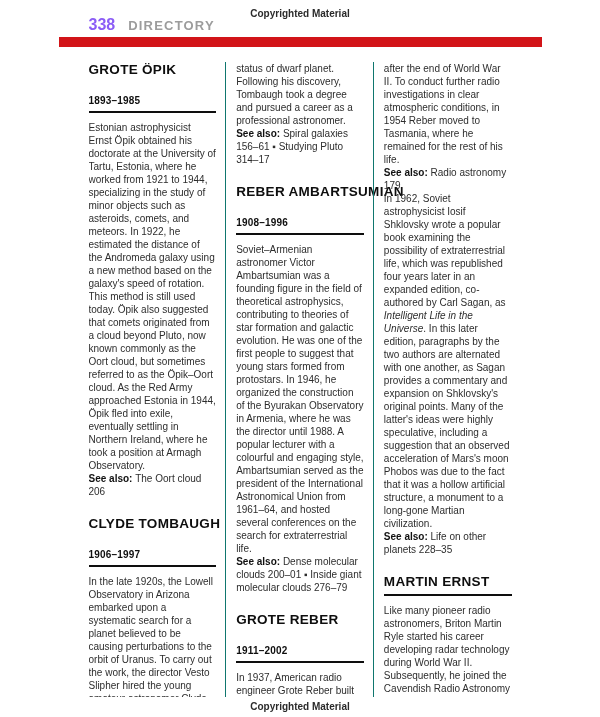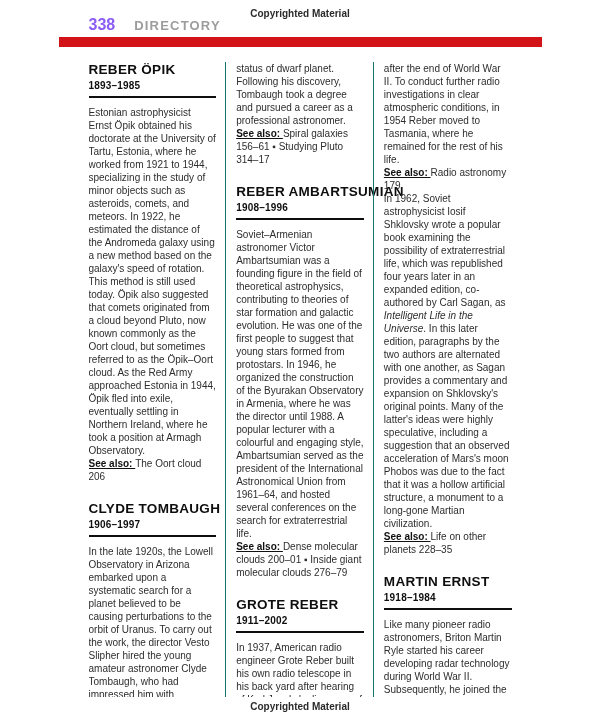--- a/index.html
+++ b/index.html
@@ -19,21 +19,21 @@
   }
   .copyright-top{top:8px;}
   .copyright-bottom{bottom:5px;}
   .page-header{
     position:absolute;top:16px;left:30px;
     display:flex;align-items:baseline;
   }
   .page-number{font-size:16px;font-weight:bold;color:#8b5cf6;}
   .section-title{
     font-size:13px;font-weight:bold;color:#9c9c9c;
-    margin-left:19px;letter-spacing:1.2px;
+    margin-left:13px;letter-spacing:1.2px;
   }
   .red-bar{
     position:absolute;top:37px;left:0;right:0;height:10px;
     background:#d21418;
   }
   .columns{
     position:absolute;top:57px;left:30px;right:30px;bottom:20px;
     display:flex;
     padding-top:5px;
     overflow:hidden;
@@ -42,46 +42,46 @@
   .col + .col{border-left:1px solid #0f766e;padding-left:10px;}
   .col:last-child{padding-right:0;}
   .entry-heading{margin:18px 0 8px 0;}
   .col .entry-heading:first-child{margin-top:0;}
   .entry-name{
     font-size:13.5px;font-weight:bold;color:#0e0e0e;
     letter-spacing:0.3px;white-space:nowrap;
   }
   .entry-dates{
     font-size:10px;font-weight:bold;color:#0e0e0e;
-    margin-top:3px;letter-spacing:0.2px;
+    margin-top:18px;letter-spacing:0.2px;
   }
   .entry-rule{height:2px;background:#0e0e0e;margin-top:5px;}
   .entry-body{font-size:10px;line-height:13px;color:#2d2d2d;}
   .para{margin:0;}
-  .seg-bold{font-weight:bold;color:#111;text-decoration:underline;}
+  .seg-bold{font-weight:bold;color:#111;}
   .seg-italic{font-style:italic;}
 </style>
 </head>
 <body>
 
 <div class="page">
 
   <div class="copyright copyright-top">Copyrighted Material</div>
 
   <div class="page-header">
     <span class="page-number">338</span>
     <span class="section-title">DIRECTORY</span>
   </div>
 
   <div class="red-bar" style="background: rgb(210, 20, 24);"></div>
 
   <div class="columns">
       <div class="col">
         <div class="entry-heading">
-          <div class="entry-name">REBER ÖPIK</div>
+          <div class="entry-name">GROTE ÖPIK</div>
           <div class="entry-dates">1893–1985</div>
           <div class="entry-rule"></div>
         </div>
         <div class="entry-body">
           <p class="para"><span class="seg seg-normal">Estonian astrophysicist Ernst Öpik obtained his doctorate at the University of Tartu, Estonia, where he worked from 1921 to 1944, specializing in the study of minor objects such as asteroids, comets, and meteors. In 1922, he estimated the distance of the Andromeda galaxy using a new method based on the galaxy's speed of rotation. This method is still used today. Öpik also suggested that comets originated from a cloud beyond Pluto, now known commonly as the Oort cloud, but sometimes referred to as the Öpik–Oort cloud. As the Red Army approached Estonia in 1944, Öpik fled into exile, eventually settling in Northern Ireland, where he took a position at Armagh Observatory.</span></p>
           <p class="para"><span class="seg seg-bold">See also: </span><span class="seg seg-normal">The Oort cloud 206</span></p>
         </div>
         <div class="entry-heading">
           <div class="entry-name">CLYDE TOMBAUGH</div>
           <div class="entry-dates">1906–1997</div>
@@ -118,21 +118,20 @@
         <div class="entry-body">
           <p class="para"><span class="seg seg-normal">after the end of World War II. To conduct further radio investigations in clear atmospheric conditions, in 1954 Reber moved to Tasmania, where he remained for the rest of his life.</span></p>
           <p class="para"><span class="seg seg-bold">See also: </span><span class="seg seg-normal">Radio astronomy 179</span></p>
         </div>
         <div class="entry-body">
           <p class="para"><span class="seg seg-normal">In 1962, Soviet astrophysicist Iosif Shklovsky wrote a popular book examining the possibility of extraterrestrial life, which was republished four years later in an expanded edition, co-authored by Carl Sagan, as </span><span class="seg seg-italic">Intelligent Life in the Universe</span><span class="seg seg-normal">. In this later edition, paragraphs by the two authors are alternated with one another, as Sagan provides a commentary and expansion on Shklovsky's original points. Many of the latter's ideas were highly speculative, including a suggestion that an observed acceleration of Mars's moon Phobos was due to the fact that it was a hollow artificial structure, a monument to a long-gone Martian civilization.</span></p>
           <p class="para"><span class="seg seg-bold">See also: </span><span class="seg seg-normal">Life on other planets 228–35</span></p>
         </div>
         <div class="entry-heading">
           <div class="entry-name">MARTIN ERNST</div>
-          <div class="entry-dates">1918–1984</div>
           <div class="entry-rule"></div>
         </div>
         <div class="entry-body">
           <p class="para"><span class="seg seg-normal">Like many pioneer radio astronomers, Briton Martin Ryle started his career developing radar technology during World War II. Subsequently, he joined the Cavendish Radio Astronomy Group in Cambridge, where he worked alongside Antony Hewish and Jocelyn Bell Burnell, developing new techniques in radio astronomy and producing a number of</span></p>
         </div>
       </div>
     </div>
 
   <div class="copyright copyright-bottom">Copyrighted Material</div>
 

